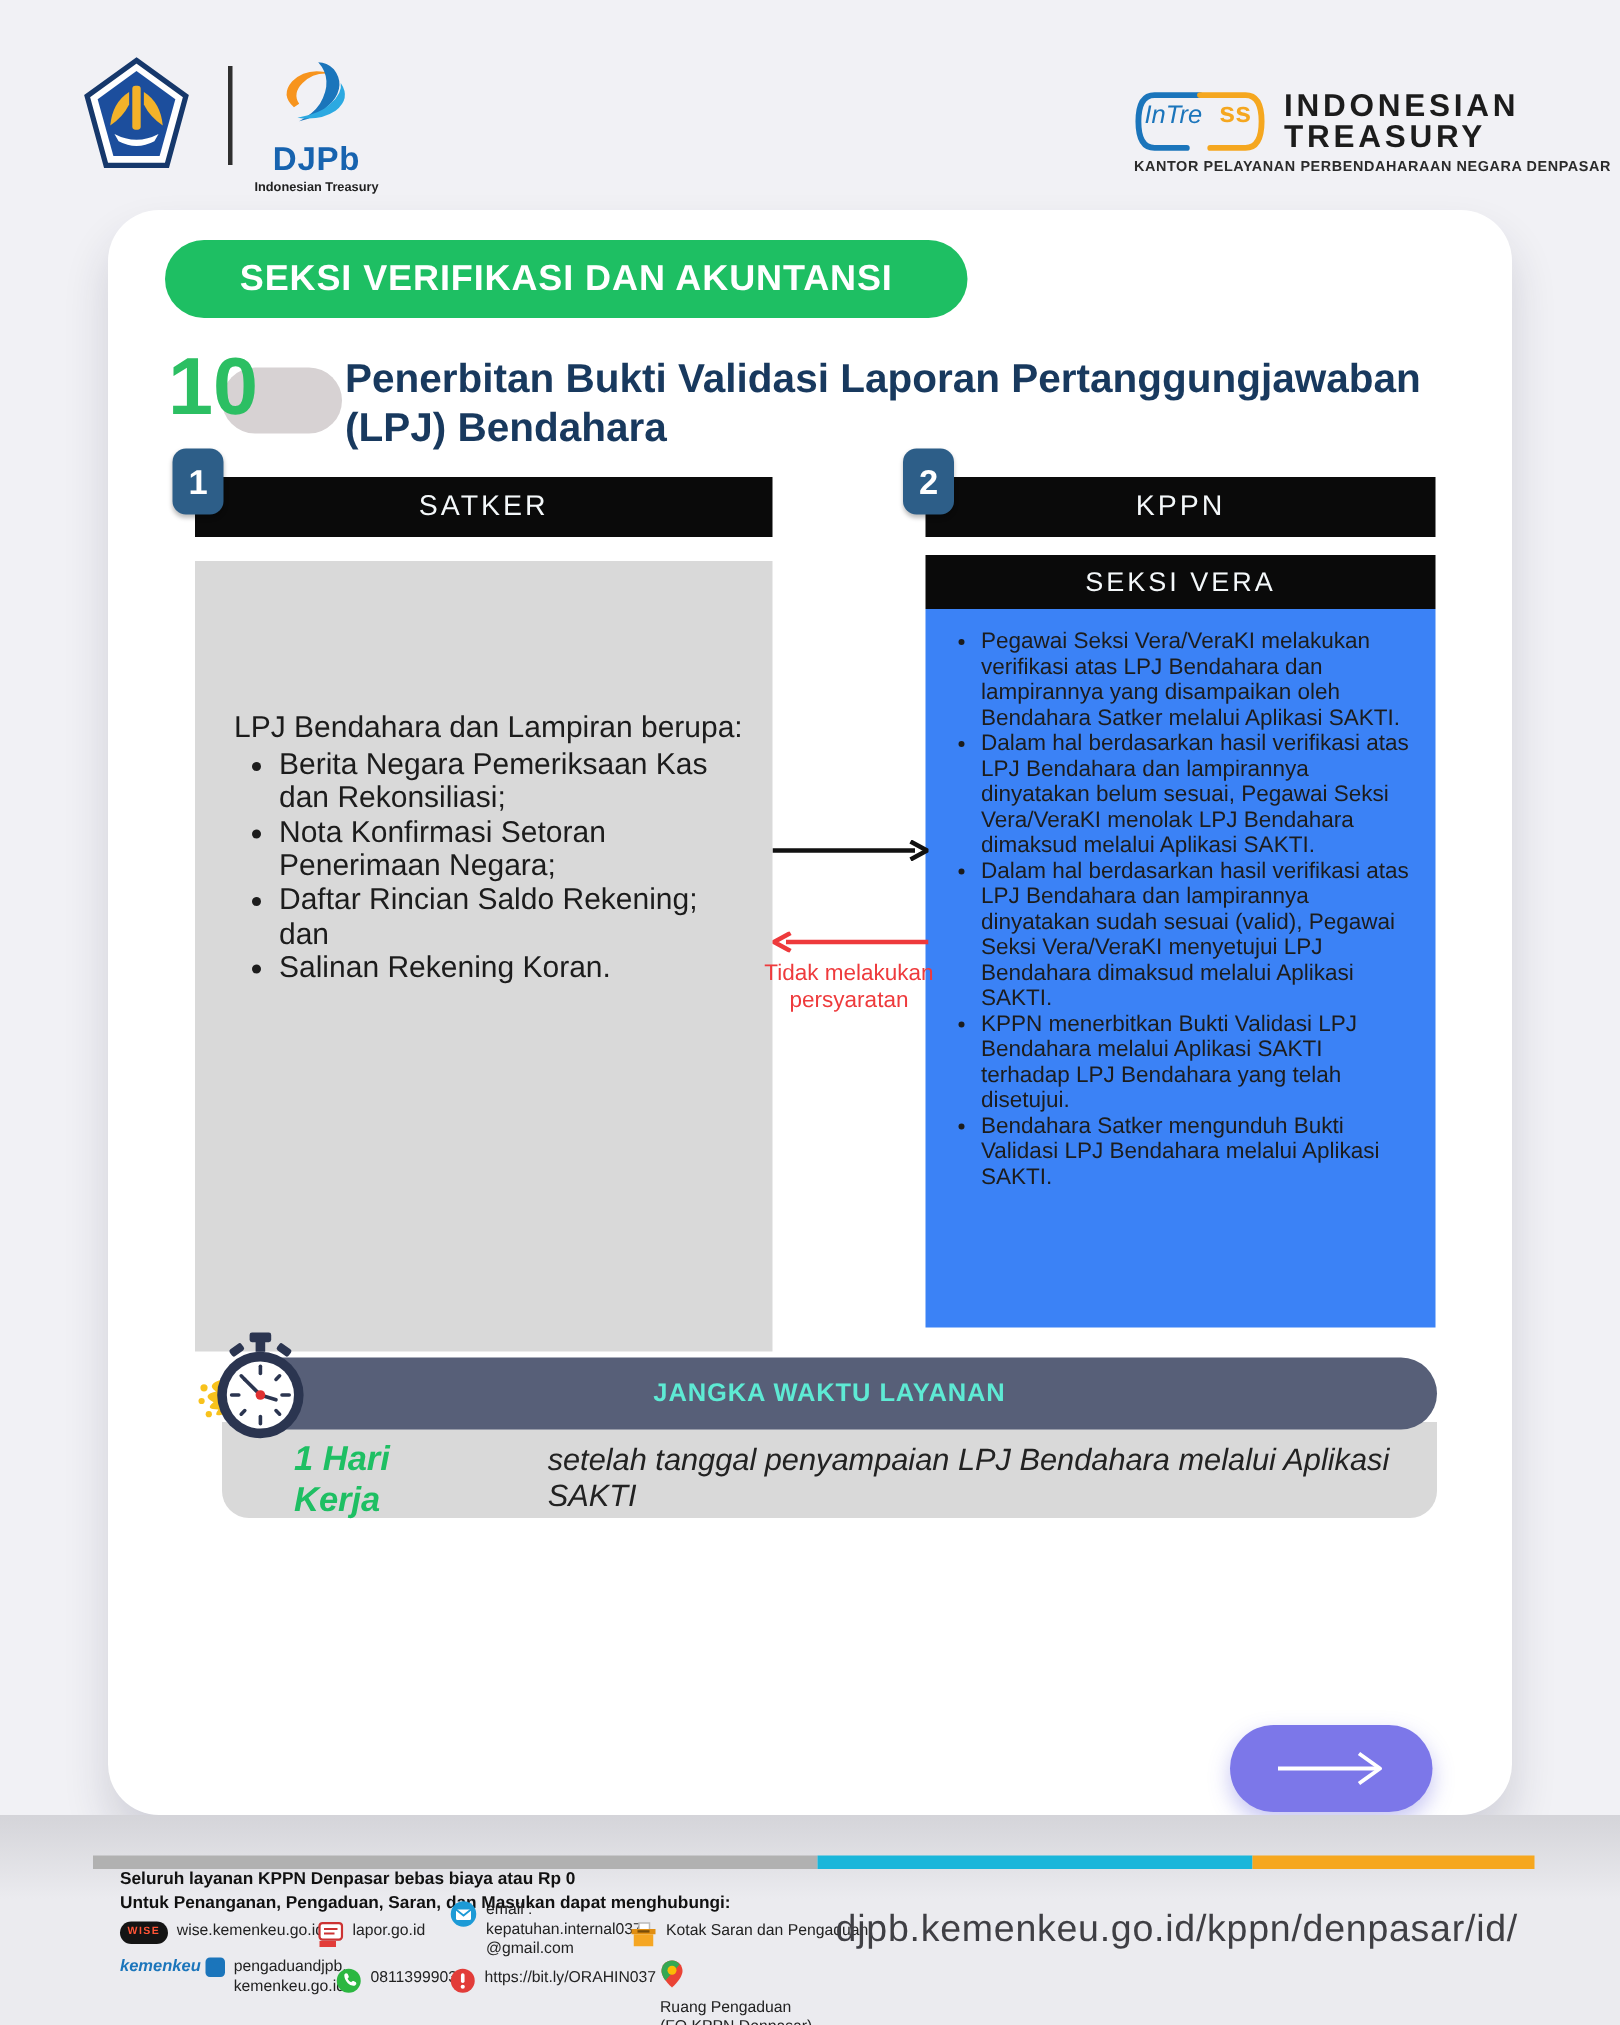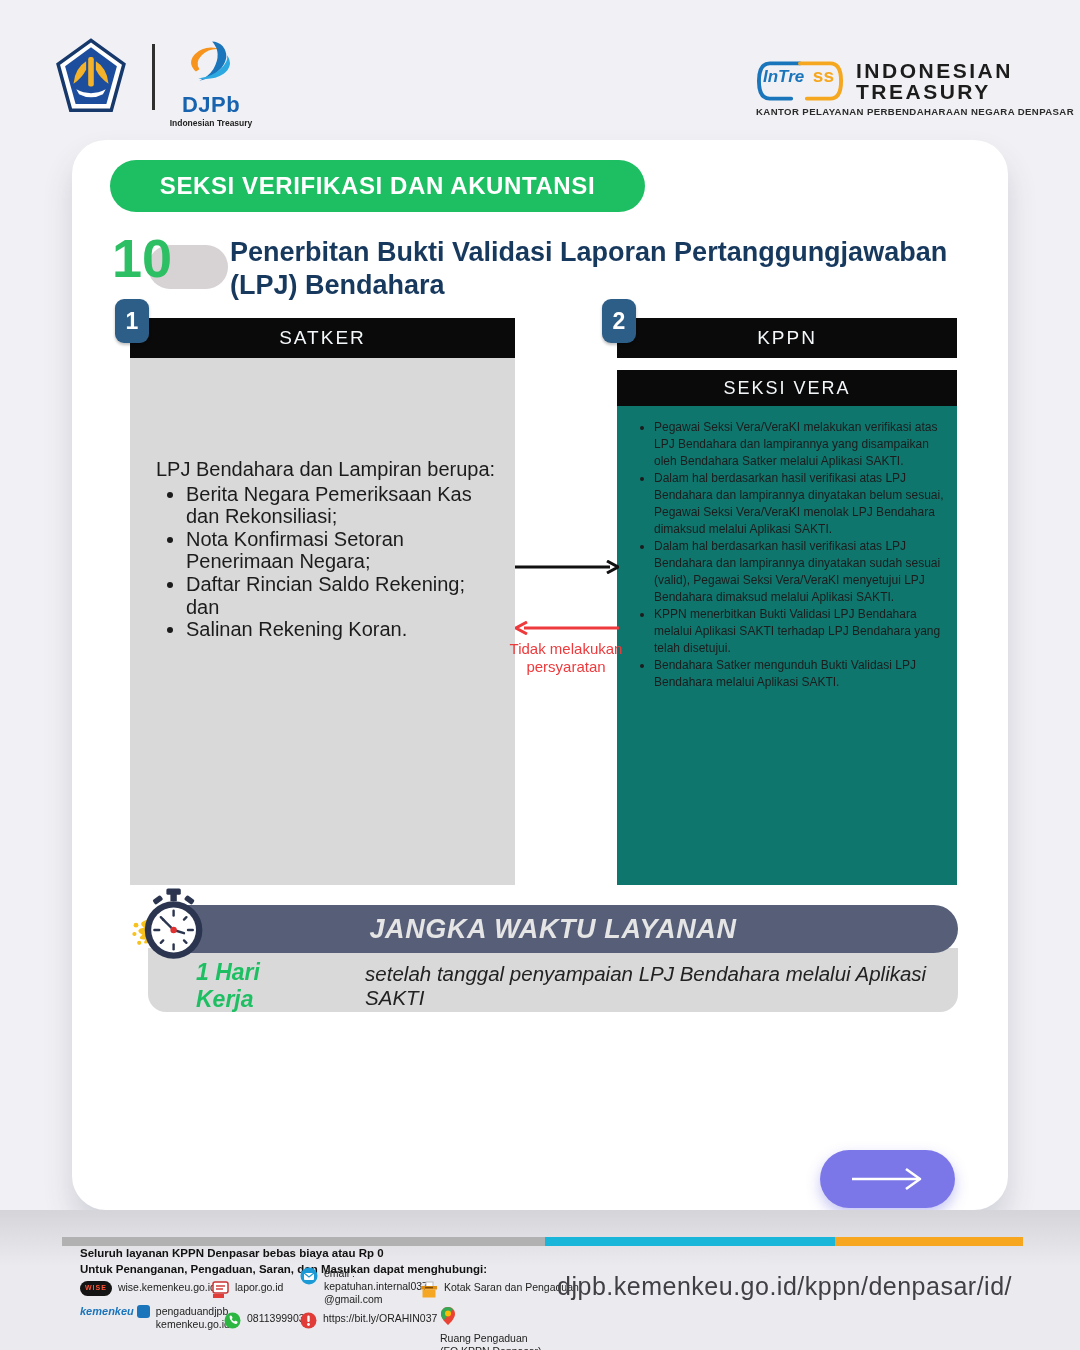--- a/index.html
+++ b/index.html
@@ -10,21 +10,21 @@
 
   
   .logo-kemenkeu { left:56px; top:36px; }
   .logo-divider  { left:152px; top:44px; width:3px; height:66px; background:#2f2f2f; }
   .djpb-wrap { left:168px; top:38px; width:86px; text-align:center; }
   .djpb-name { font-size:22px; font-weight:bold; color:#1763af; letter-spacing:0.5px; line-height:1; }
   .djpb-sub  { font-size:8.5px; font-weight:bold; color:#222; margin-top:2px; }
 
   .intress-wrap { left:756px; top:60px; display:flex; align-items:center; gap:12px; }
   .intress-box { position:relative; width:88px; height:42px; }
-  .intress-t1 { position:absolute; left:7px; top:7px; font-size:17px; font-weight:bold; font-style:italic; color:#1b75bb; letter-spacing:0px; }
+  .intress-t1 { position:absolute; left:7px; top:7px; font-size:17px; font-weight:normal; font-style:italic; color:#1b75bb; letter-spacing:0px; }
   .intress-t2 { position:absolute; right:10px; top:5px; font-size:19px; font-weight:bold; color:#f5a71f; }
   .treasury { line-height:1.02; font-weight:bold; color:#1c1c1c; font-size:21px; letter-spacing:2.5px; }
   .office-sub { left:756px; top:106px; font-size:9.6px; font-weight:bold; color:#2b2b2b; letter-spacing:0.4px; }
 
   
   .card { left:72px; top:140px; width:936px; height:1070px; background:#ffffff;
           border-radius:34px; box-shadow:0 18px 30px rgba(40,40,70,0.16); }
 
   .banner { left:110px; top:160px; width:535px; height:52px; background:#1ebf63;
             border-radius:26px; display:flex; align-items:center; justify-content:center; }
@@ -38,41 +38,41 @@
   
   .badge { width:34px; height:44px; background:#2d5e88; border-radius:9px; z-index:4;
            display:flex; align-items:center; justify-content:center;
            color:#fff; font-weight:bold; font-size:23px; box-shadow:0 2px 3px rgba(0,0,0,0.25); }
   .badge1 { left:115px; top:299px; }
   .badge2 { left:602px; top:299px; }
 
   .blackbar { background:#0a0a0a; color:#f4f8fa; display:flex; align-items:center; justify-content:center;
               font-size:19px; letter-spacing:2px; }
   .box1-head { left:130px; top:318px; width:385px; height:40px; z-index:2; }
-  .box1-body { left:130px; top:358px; width:385px; height:527px; background:#d9d9d9;
+  .box1-body { left:130px; top:374px; width:385px; height:527px; background:#d9d9d9;
                box-sizing:border-box; padding:100px 14px 0 26px; font-size:20px; line-height:22.6px; color:#1c1c1c; }
   .box1-body ul { margin:2px 0 0 0; padding-left:30px; }
   .box1-body li { margin:0; }
 
   .box2-head { left:617px; top:318px; width:340px; height:40px; }
   .box2-sub  { left:617px; top:370px; width:340px; height:36px; font-size:18px; }
-  .box2-body { left:617px; top:406px; width:340px; height:479px; background:#0f766e;
-               box-sizing:border-box; padding:13px 10px 0 16px; font-size:12px; line-height:17px; color:#1c1c1c; }
+  .box2-body { left:617px; top:406px; width:340px; height:479px; background:#3b82f6;
+               box-sizing:border-box; padding:13px 10px 0 16px; font-size:15px; line-height:17px; color:#1c1c1c; }
   .box2-body ul { margin:0; padding-left:21px; }
   .box2-body li { margin:0; width:290px; }
 
   .arrow-fwd { left:515px; top:560px; }
   .arrow-back { left:515px; top:621px; }
   .reject-label { left:508px; top:640px; width:116px; text-align:center;
                   color:#ee3a3c; font-size:15px; line-height:18px; font-weight:500; }
 
   
   .sla-bar { left:148px; top:905px; width:810px; height:48px; background:#575f78; border-radius:24px;
              display:flex; align-items:center; justify-content:center; z-index:2; }
-  .sla-bar span { color:#e5e5e5; font-weight:bold; font-size:27px; letter-spacing:0.6px;font-style:italic; }
+  .sla-bar span { color:#5eead4; font-weight:bold; font-size:17px; letter-spacing:0.6px; }
   .sla-box { left:148px; top:948px; width:810px; height:64px; background:#d9d9d9;
              border-radius:0 0 18px 18px; box-sizing:border-box;
              display:flex; align-items:center; padding:12px 0 0 48px;font-style:italic; }
   .sla-duration { color:#1ebf63; font-weight:bold; font-size:23px; }
   .sla-desc { margin-left:48px; font-size:20.5px; color:#222; }
   .stopwatch { left:132px; top:886px; z-index:3; }
 
   
   .next-btn { left:820px; top:1150px; width:135px; height:58px; background:#7c77e9; border-radius:29px;
               display:flex; align-items:center; justify-content:center; cursor:pointer;

